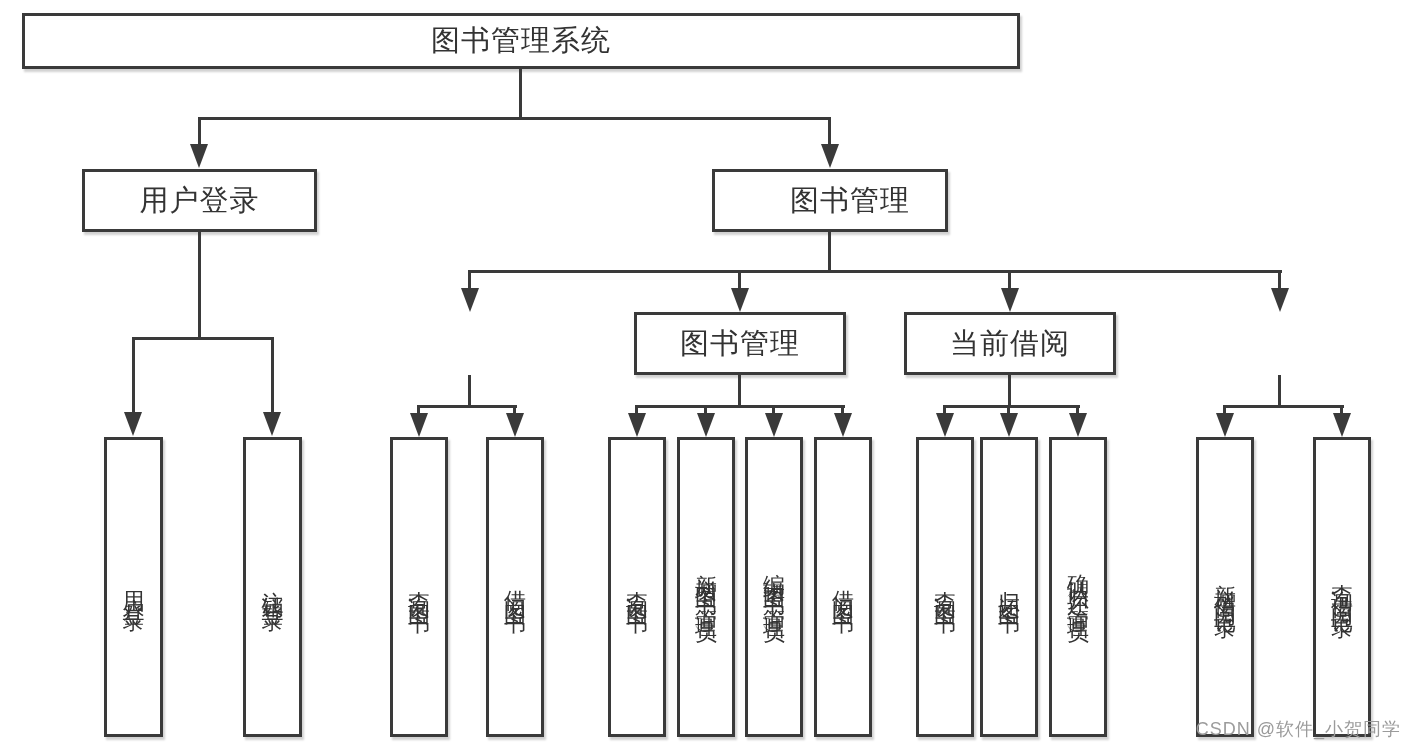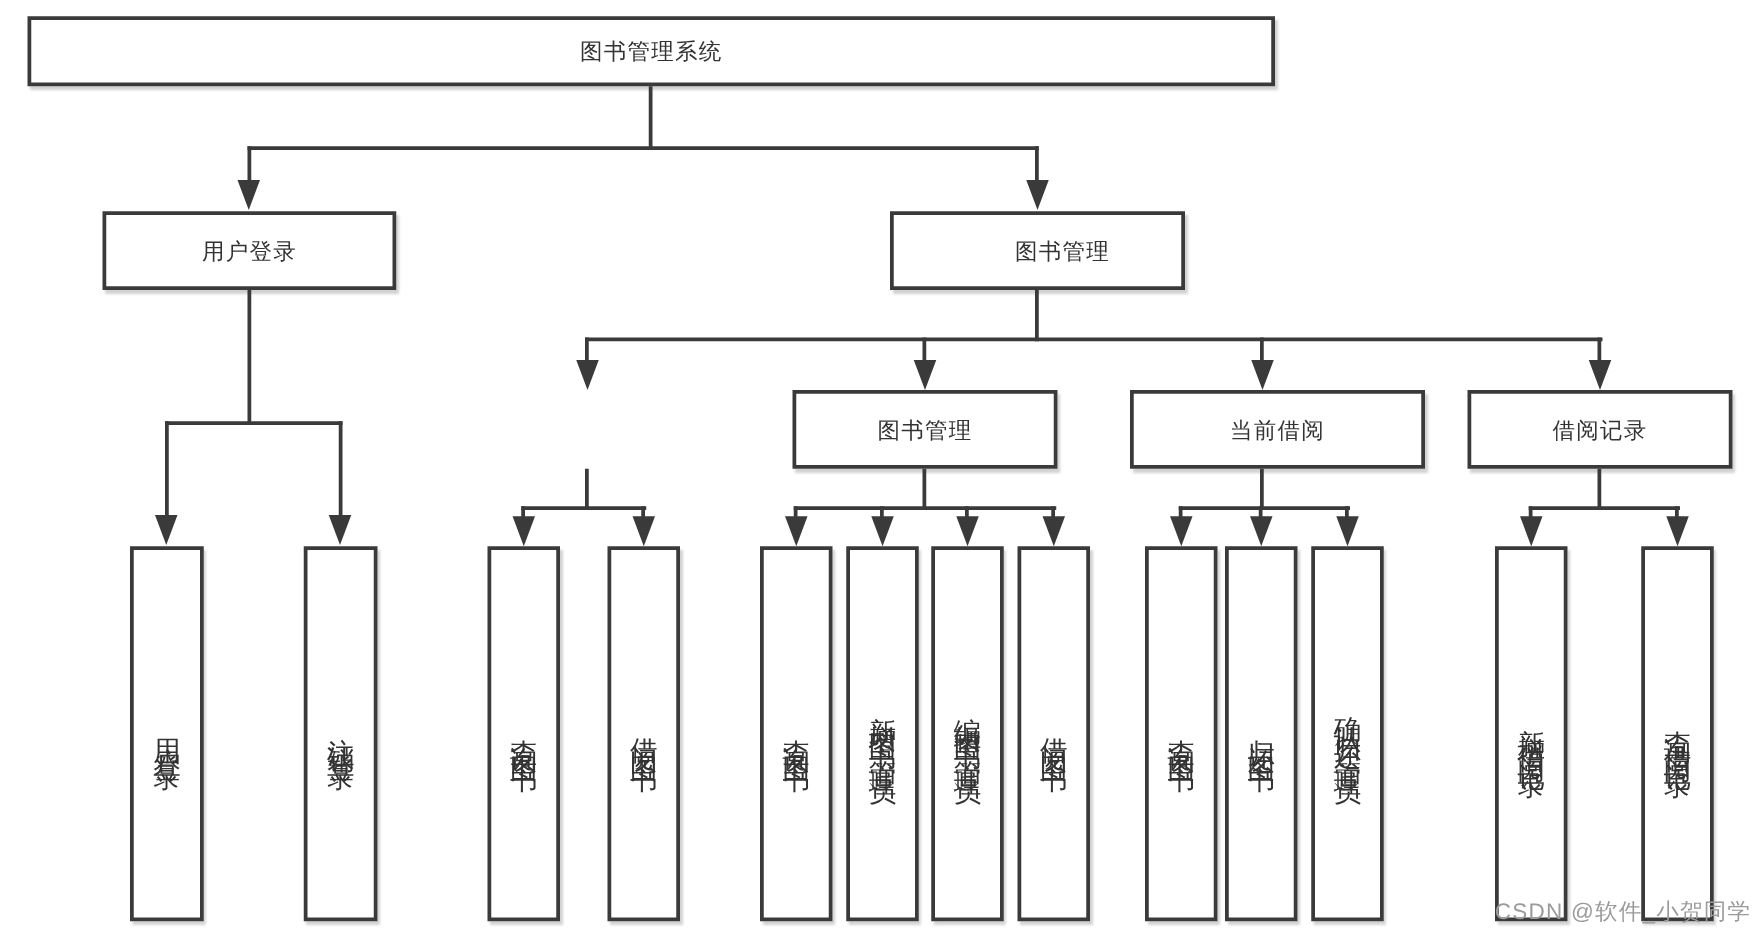--- a/index.html
+++ b/index.html
@@ -13,21 +13,21 @@
     overflow: hidden;
   }
   
   .node {
     position: absolute;
     background: #ffffff;
     border: 3px solid #3a3a3a;
     display: flex;
     align-items: center;
     justify-content: center;
-    font-size: 18px;
+    font-size: 29px;
     letter-spacing: 1px;
     color: #333333;
     box-shadow: 2px 3px 2px rgba(0,0,0,0.18);
   }
   
   .vnode {
     position: absolute;
     width: 58px;
     top: 437px;
     height: 300px;
@@ -72,23 +72,22 @@
 
   <div class="node" style="left:22px; top:13px; width:998px; height:56px;">图书管理系统</div>
 
   <div class="node" style="left:82px; top:169px; width:235px; height:63px;">用户登录</div>
 
   <div class="node" style="left:712px; top:169px; width:236px; height:63px;padding-left:40px;">图书管理</div>
 
 
   <div class="node" style="left:634px; top:312px; width:212px; height:63px;">图书管理</div>
 
-  <div class="node" style="left:904px; top:312px; width:236px; height:63px;">当前借阅</div>
+  <div class="node" style="left:904px; top:312px; width:212px; height:63px;">当前借阅</div>
 
-  <div class="node" style="left:1174px; top:312px; width:212px; height:63px;">借阅记录</div>
 
   <div class="vnode" style="left:104px; width:59px;">
     <span>用户登录</span>
   </div>
   <div class="vnode" style="left:243px; width:59px;">
     <span>注销登录</span>
   </div>
 
   <div class="vnode" style="left:390px;">
     <span>查询图书</span>

